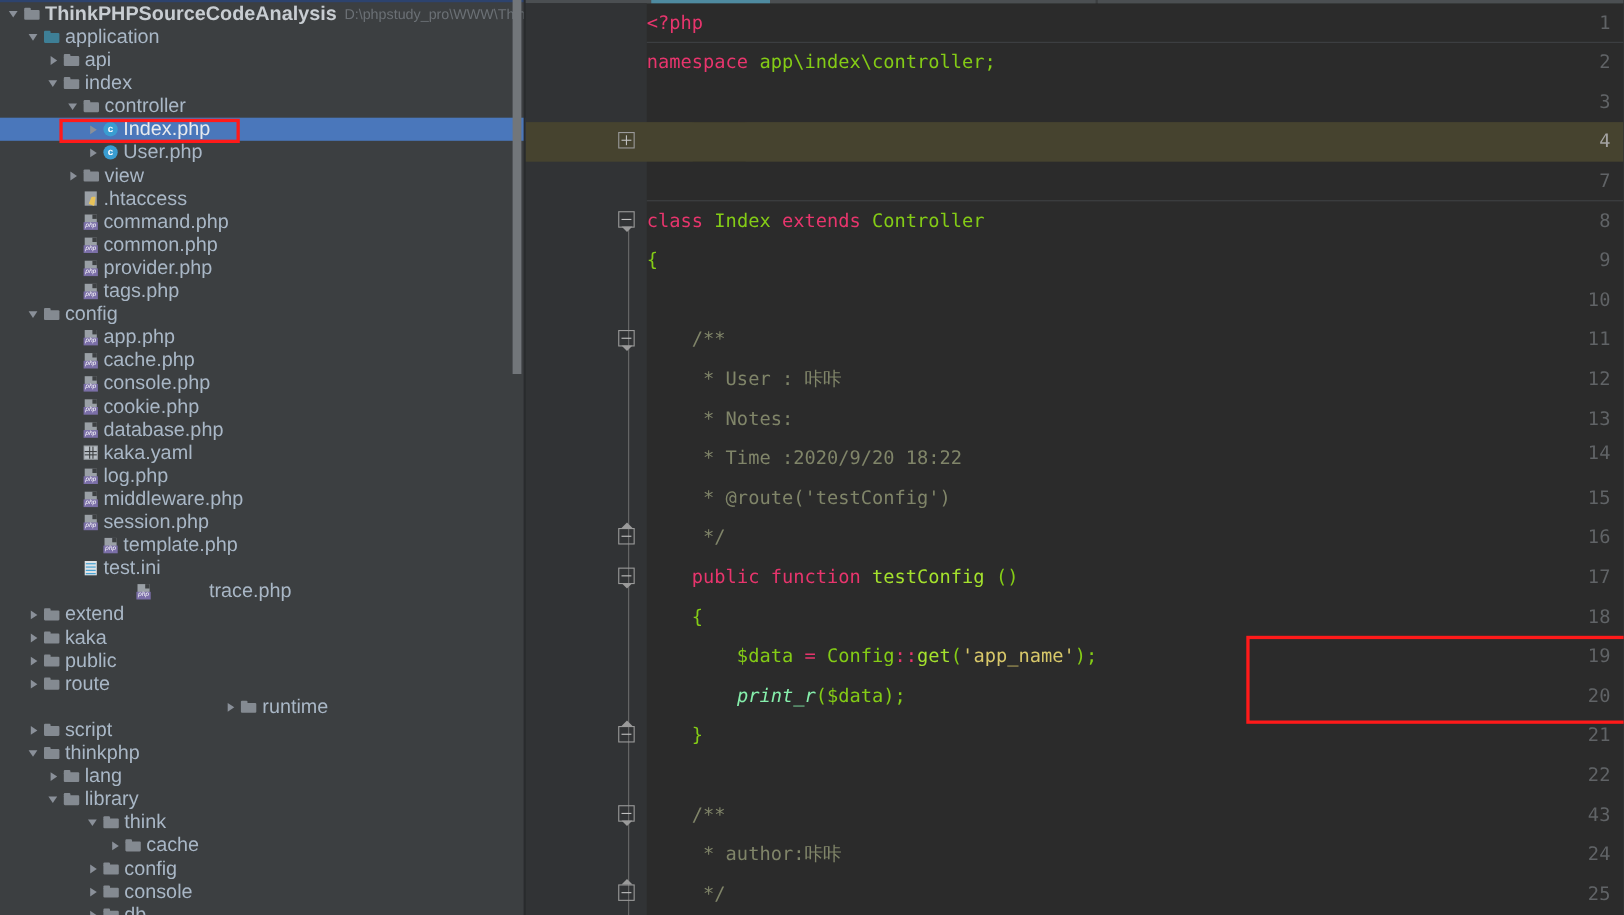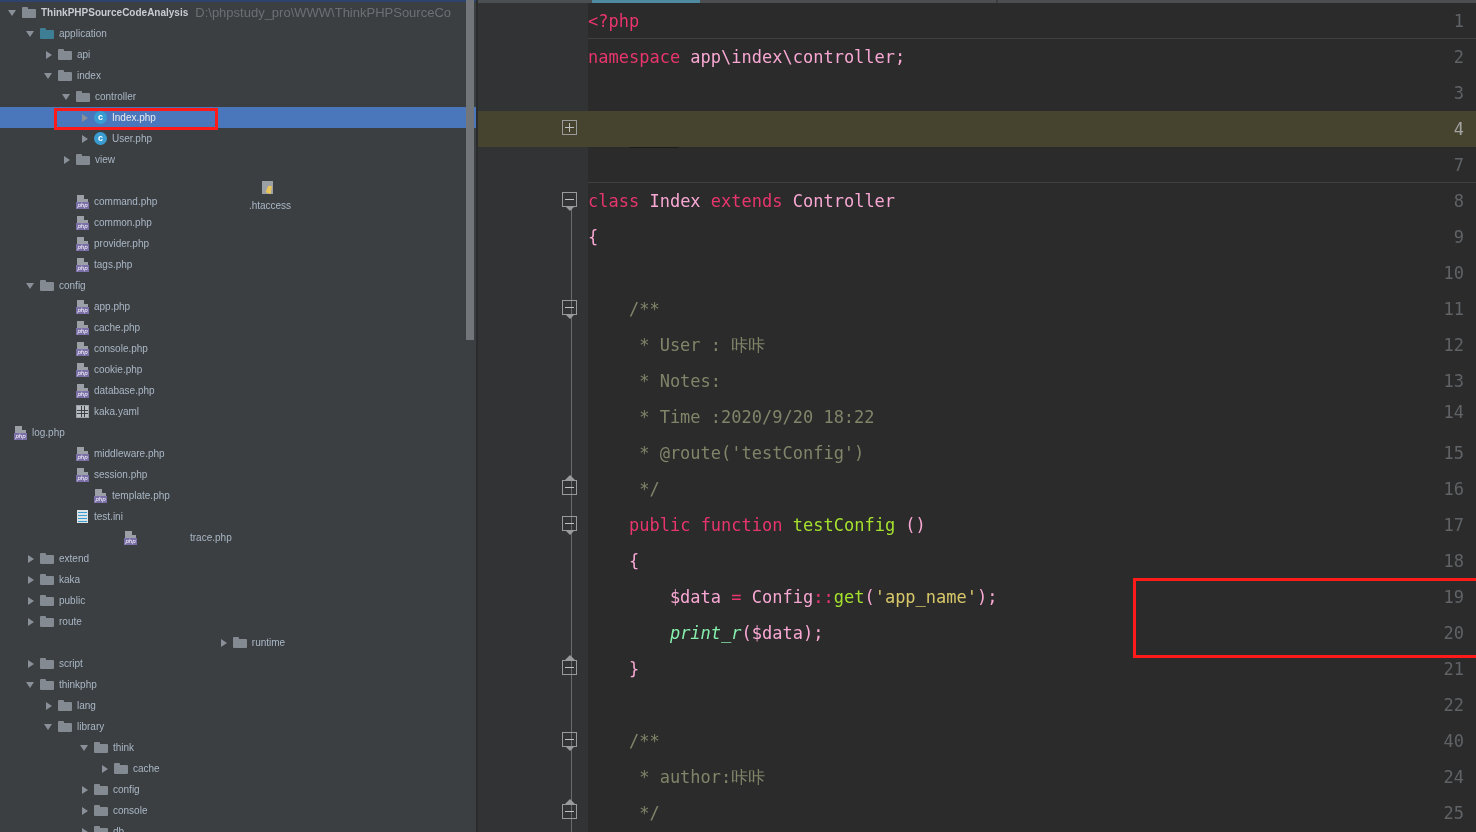--- a/index.html
+++ b/index.html
@@ -30,21 +30,21 @@
   .row .arrow.closed::before{
     content:"";position:absolute;left:2px;top:1.5px;
     border-left:6px solid #8a9099;border-top:4.5px solid transparent;border-bottom:4.5px solid transparent;
   }
   .row .arrow.open::before{
     content:"";position:absolute;left:0px;top:3px;
     border-top:6px solid #8a9099;border-left:4.5px solid transparent;border-right:4.5px solid transparent;
   }
   .row .arrow.none::before{content:none;}
   .ic{flex:0 0 auto;margin-right:5px;display:inline-block;position:relative;}
-  .lbl{color:#a9b7c6;font-size:10px;}
+  .lbl{color:#a9b7c6;font-size:18px;}
   .row.sel .lbl{color:#e8eaed;}
   .lbl.bold{font-weight:bold;color:#c8cdd2;}
   .pathlbl{color:#6b7075;font-size:13px;margin-left:7px;}
 
   
   .folder{width:14px;height:11px;}
   .folder i{display:block;position:absolute;}
   .folder .tab{left:0;top:0;width:6px;height:2.5px;background:#848a91;border-radius:1px 1px 0 0;}
   .folder .body{left:0;top:2px;width:14px;height:9px;background:#848a91;border-radius:1px;}
   .folder.teal .tab{background:#3e7f96;}
@@ -122,21 +122,21 @@
   .foldmark{position:absolute;left:84px;width:17px;height:17px;}
   .foldmark .sq{position:absolute;left:0;top:0;width:15px;height:15px;
     border:1px solid #9a9a9a;box-sizing:border-box;background:transparent;}
   .foldmark .minus{position:absolute;left:3px;top:6.5px;width:9px;height:1.5px;background:#c0c0c0;}
   .foldmark .plus-v{position:absolute;left:6.7px;top:3px;width:1.5px;height:9px;background:#c0c0c0;}
   .foldmark.down::after{content:"";position:absolute;left:2.5px;top:14px;
      border-top:5px solid #9a9a9a;border-left:5px solid transparent;border-right:5px solid transparent;}
   .foldmark.up::before{content:"";position:absolute;left:2.5px;top:-5px;
      border-bottom:5px solid #9a9a9a;border-left:5px solid transparent;border-right:5px solid transparent;}
   .kw-pink{color:#e8356d;}
-  .plain{color:#f9a8d4;}
+  .plain{color:#84cc16;}
   .cmt{color:#808569;}
   .fn{color:#a5e22d;}
   .str{color:#d8c86a;}
   .builtin{color:#86efac;font-style:italic;}
 
   .fold-dots{display:inline-block;background:#1b1b1b;color:#8a8a8a;
     padding:0 7px;border-radius:2px;letter-spacing:3px;font-size:15px;}
 
   .thinline{position:absolute;left:110px;width:888px;height:1px;background:#3f4144;}
 
@@ -204,21 +204,21 @@
           <span class="lbl">User.php</span>
         </div>
         <div class="row" style="padding-left: 62px;">
           <span class="arrow closed"></span>
           <span class="ic folder">
             <i class="tab"></i>
             <i class="body"></i>
           </span>
           <span class="lbl">view</span>
         </div>
-        <div class="row" style="padding-left: 62px; flex-direction: column;">
+        <div class="row" style="padding-left: 62px;">
           <span class="arrow none"></span>
           <span class="ic htic">
             <i class="page"></i>
             <i class="pen"></i>
           </span>
           <span class="lbl">.htaccess</span>
         </div>
         <div class="row" style="padding-left: 62px;">
           <span class="arrow none"></span>
           <span class="ic phpic">
@@ -306,21 +306,21 @@
             <i class="corner"></i>
             <i class="badge">php</i>
           </span>
           <span class="lbl">database.php</span>
         </div>
         <div class="row" style="padding-left: 62px;">
           <span class="arrow none"></span>
           <span class="ic ymic"></span>
           <span class="lbl">kaka.yaml</span>
         </div>
-        <div class="row" style="">
+        <div class="row" style="padding-left: 62px;">
           <span class="arrow none"></span>
           <span class="ic phpic">
             <i class="page"></i>
             <i class="corner"></i>
             <i class="badge">php</i>
           </span>
           <span class="lbl">log.php</span>
         </div>
         <div class="row" style="padding-left: 62px;">
           <span class="arrow none"></span>
@@ -539,21 +539,21 @@
       <div class="ln" style="top: 363px;">13</div>
       <div class="ln" style="top: 394px;">14</div>
       <div class="ln" style="top: 435px;">15</div>
       <div class="ln" style="top: 471px;">16</div>
       <div class="ln" style="top: 507px;">17</div>
       <div class="ln" style="top: 543px;">18</div>
       <div class="ln" style="top: 579px;">19</div>
       <div class="ln" style="top: 615px;">20</div>
       <div class="ln" style="top: 651px;">21</div>
       <div class="ln" style="top: 687px;">22</div>
-      <div class="ln" style="top: 723px;">40</div>
+      <div class="ln" style="top: 723px;">43</div>
       <div class="ln" style="top: 759px;">24</div>
       <div class="ln" style="top: 795px;">25</div>
       <div class="thinline" style="top: 38px;"></div>
       <div class="thinline" style="top: 182px;"></div>
       <div class="vline" style="top: 207px; height: 625px;"></div>
       <div class="foldmark" style="top: 120px;">
         <div class="sq"></div>
         <div class="minus"></div>
         <div class="plus-v"></div>
       </div>

